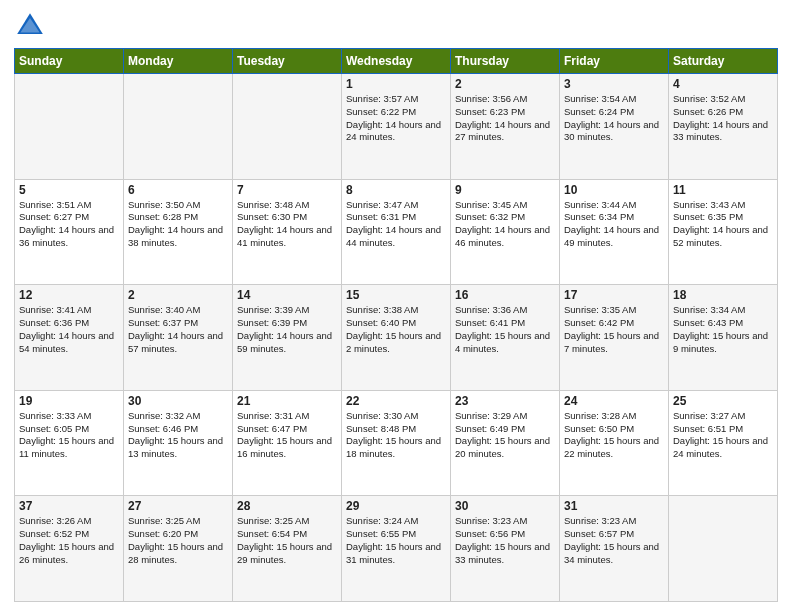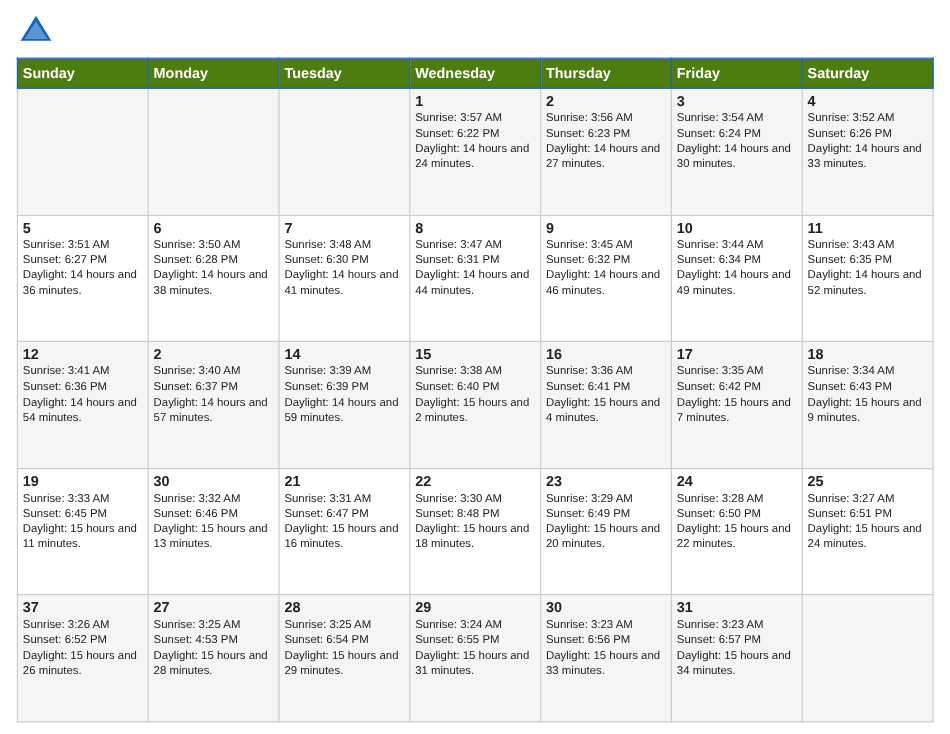--- a/index.html
+++ b/index.html
@@ -241,21 +241,21 @@
             <span class="day-num">18</span>
             <div class="day-info">Sunrise: 3:34 AM
 Sunset: 6:43 PM
 Daylight: 15 hours and 9 minutes.</div>
           </td>
         </tr>
         <tr>
           <td>
             <span class="day-num">19</span>
             <div class="day-info">Sunrise: 3:33 AM
-Sunset: 6:45 PM
+Sunset: 6:05 PM
 Daylight: 15 hours and 11 minutes.</div>
           </td>
           <td>
             <span class="day-num">30</span>
             <div class="day-info">Sunrise: 3:32 AM
 Sunset: 6:46 PM
 Daylight: 15 hours and 13 minutes.</div>
           </td>
           <td>
             <span class="day-num">21</span>
@@ -291,21 +291,21 @@
         <tr>
           <td>
             <span class="day-num">37</span>
             <div class="day-info">Sunrise: 3:26 AM
 Sunset: 6:52 PM
 Daylight: 15 hours and 26 minutes.</div>
           </td>
           <td>
             <span class="day-num">27</span>
             <div class="day-info">Sunrise: 3:25 AM
-Sunset: 4:53 PM
+Sunset: 6:20 PM
 Daylight: 15 hours and 28 minutes.</div>
           </td>
           <td>
             <span class="day-num">28</span>
             <div class="day-info">Sunrise: 3:25 AM
 Sunset: 6:54 PM
 Daylight: 15 hours and 29 minutes.</div>
           </td>
           <td>
             <span class="day-num">29</span>

